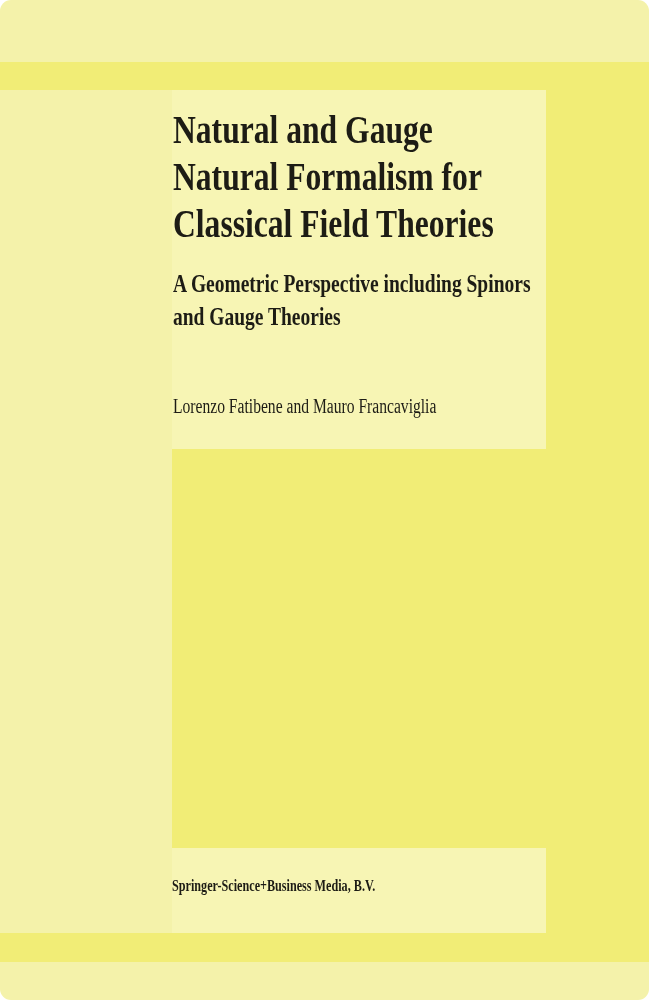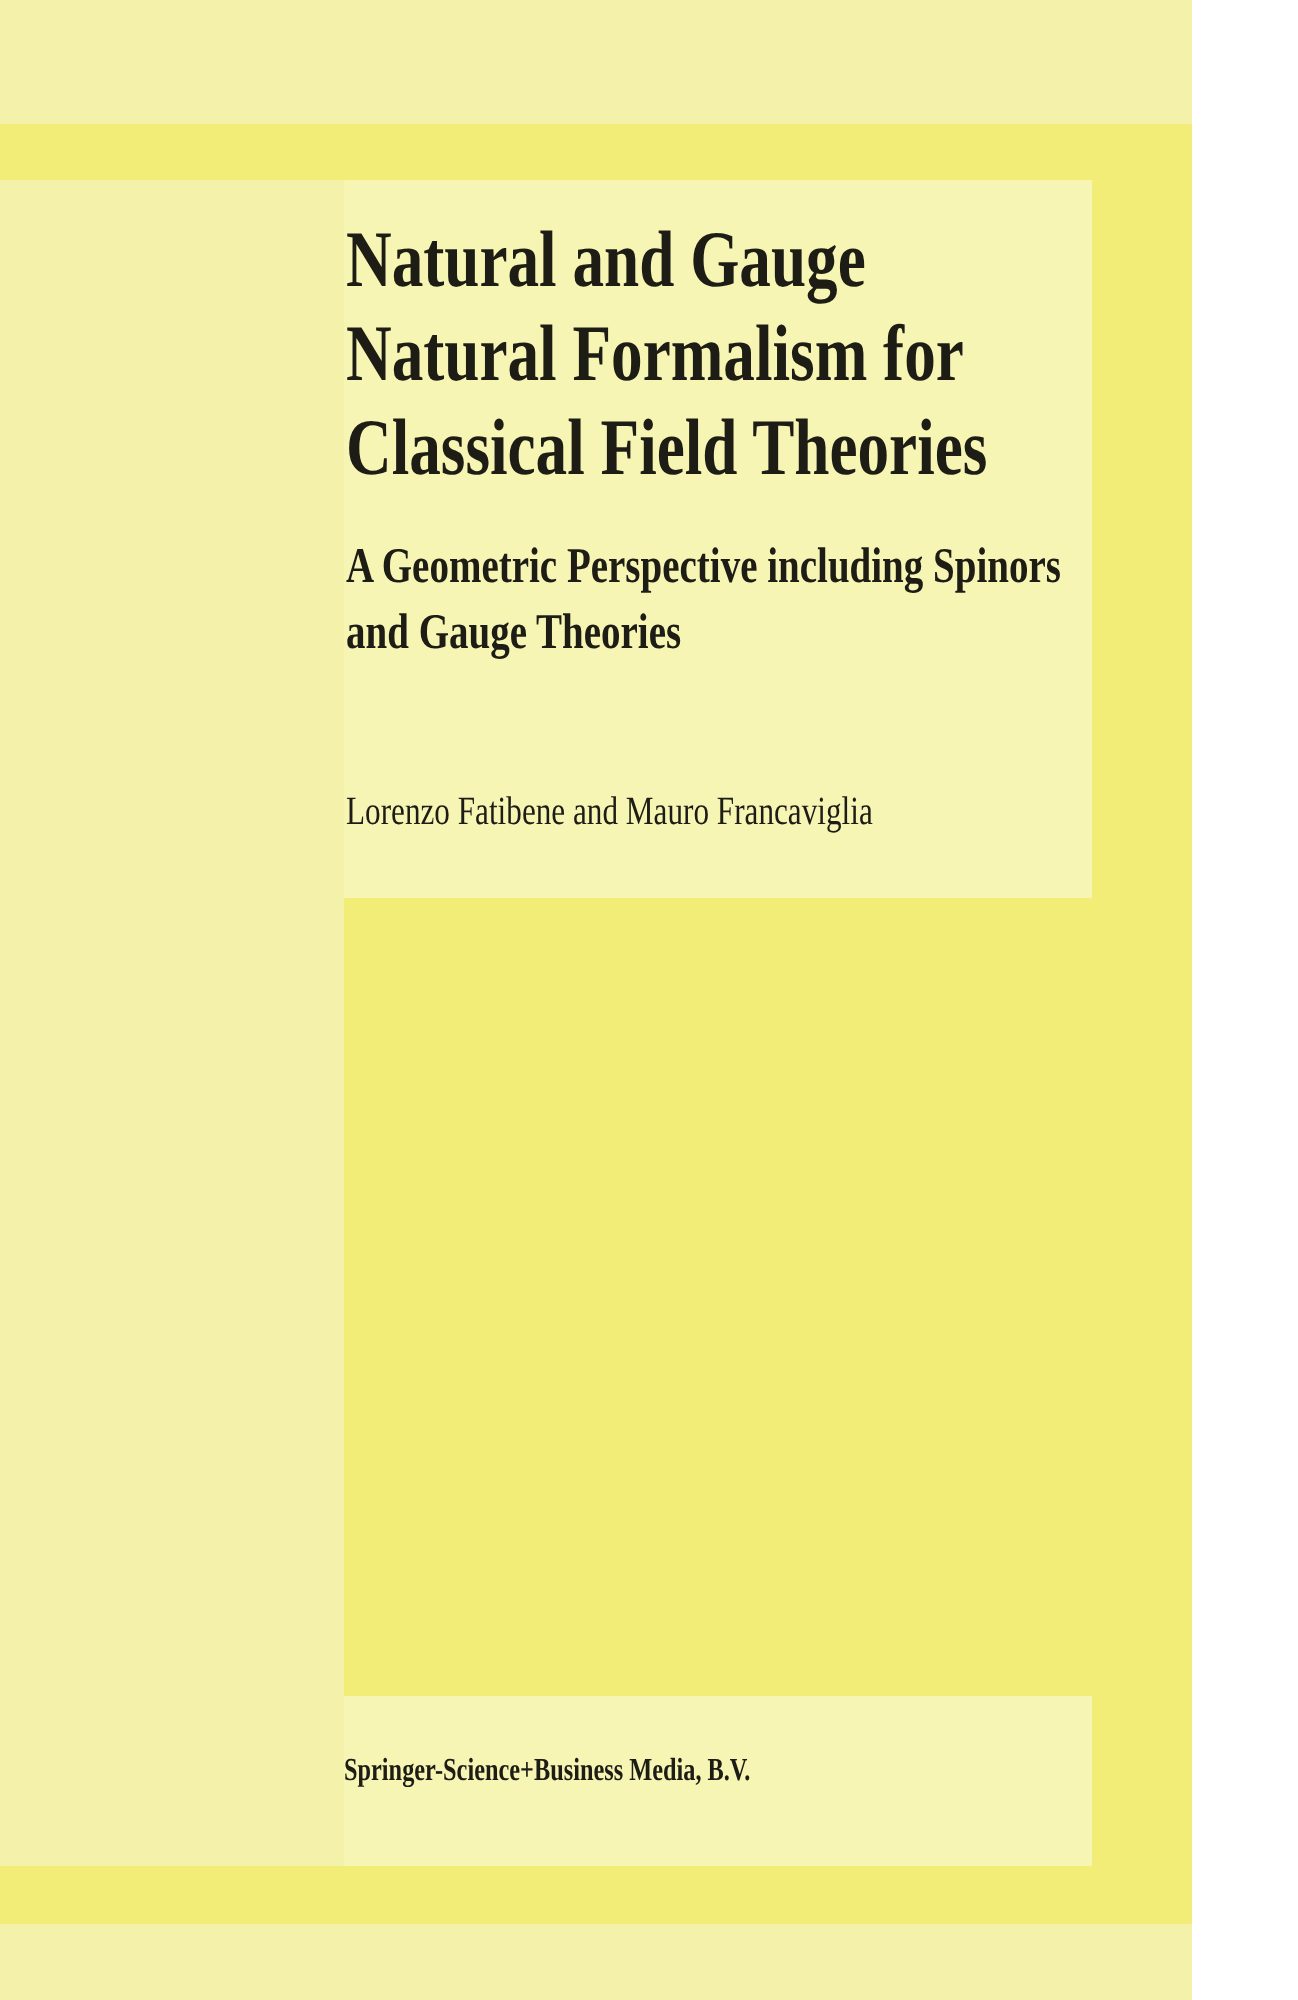--- a/index.html
+++ b/index.html
@@ -2,24 +2,25 @@
 <html><head>
 <meta charset="utf-8">
 <style>
   html, body {
     margin: 0;
     padding: 0;
     background: #ffffff;
   }
   #cover {
     position: relative;
-    width: 596px;
+    width: 649px;
     height: 1000px;
     overflow: hidden;
     font-family: "Liberation Serif", "DejaVu Serif", serif;
+    border-radius: 11px;
   }
   .abs { position: absolute; }
 
   
   .band-top    { left: 0;     top: 62px;  width: 649px; height: 28px; }
   .strip-right { left: 546px; top: 90px;  width: 103px; height: 843px; }
   .square-mid  { left: 172px; top: 449px; width: 374px; height: 399px; }
   .band-bottom { left: 0;     top: 933px; width: 649px; height: 29px; }
 
   

